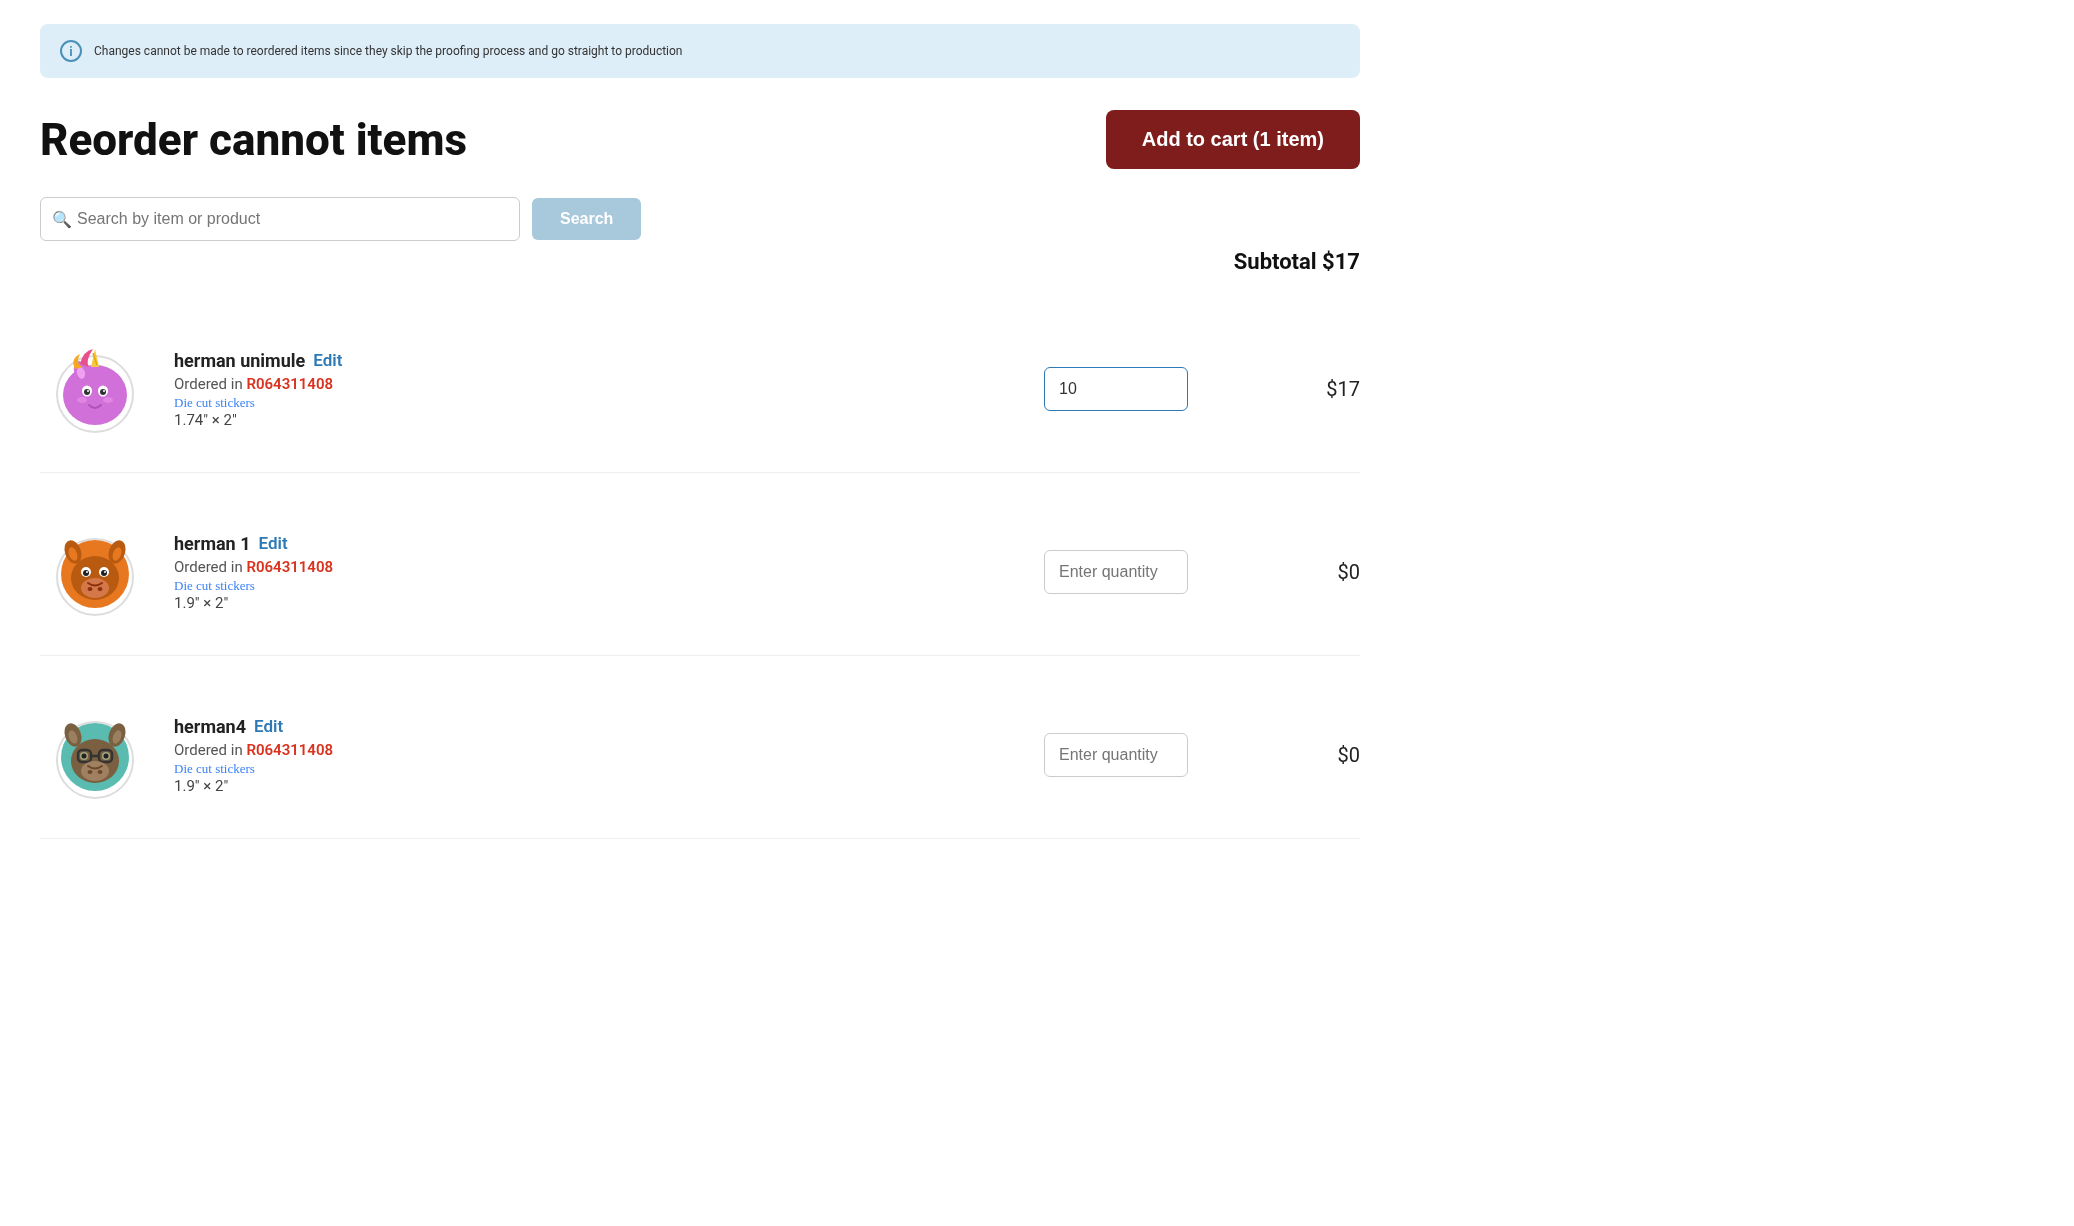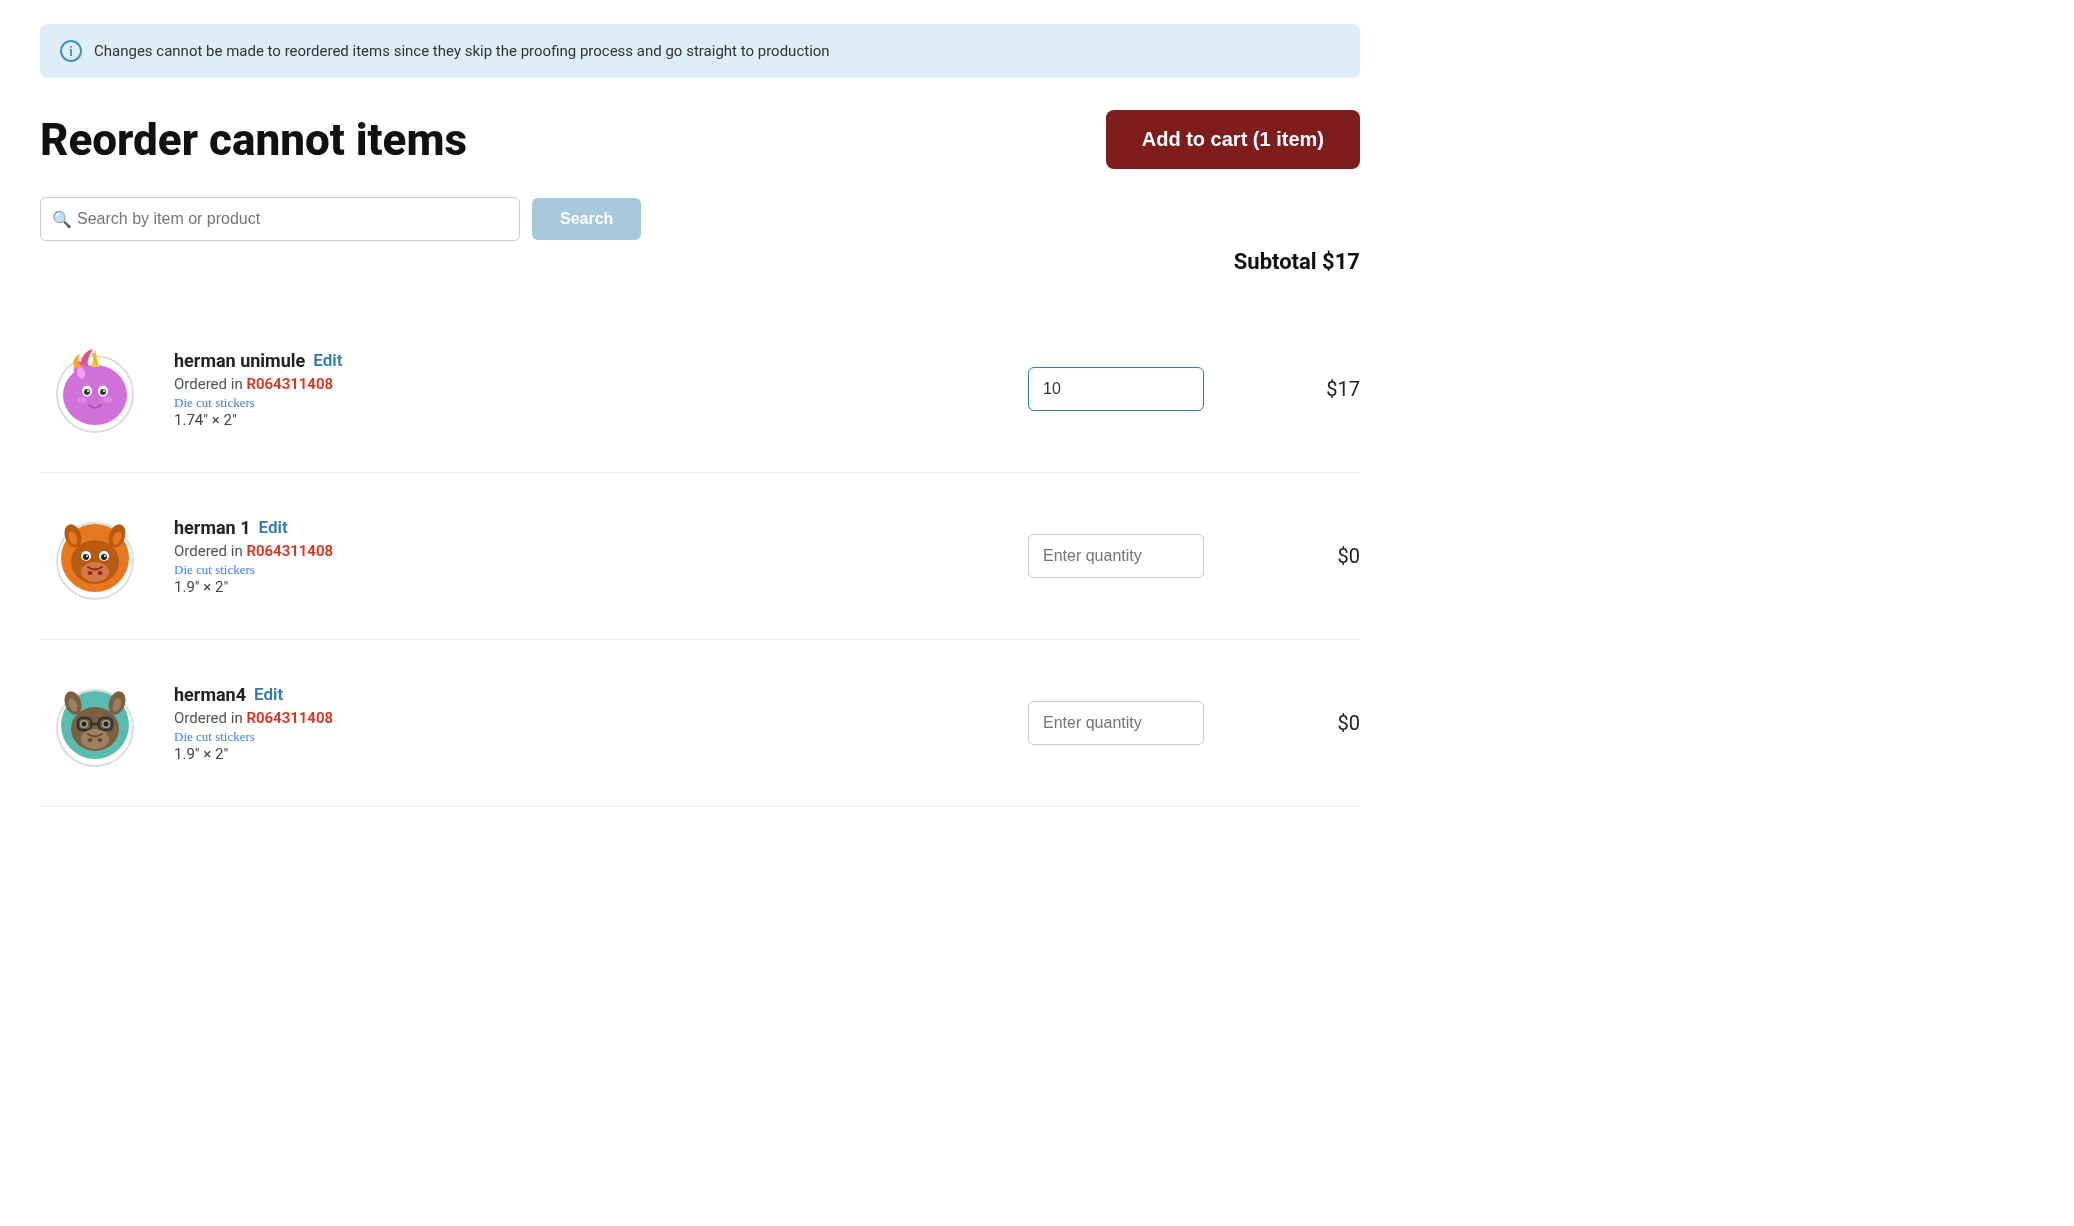--- a/index.html
+++ b/index.html
@@ -28,21 +28,21 @@
       border: 2px solid #4a90b8;
       color: #4a90b8;
       display: flex;
       align-items: center;
       justify-content: center;
       font-size: 13px;
       font-weight: bold;
       flex-shrink: 0;
     }
     .info-text {
-      font-size: 15px;
+      font-size: 12px;
       color: #333;
     }
 
     
     .header-row {
       display: flex;
       align-items: center;
       justify-content: space-between;
       margin-bottom: 28px;
     }
@@ -108,21 +108,21 @@
       justify-content: flex-end;
       margin-bottom: 32px;
     }
     .subtotal-text {
       font-size: 22px;
       font-weight: 700;
       color: #111;
     }
 
     
-    .product-list { display: flex; flex-direction: column; gap: 0; }
+    .product-list { display: flex; flex-direction: column; gap: 16px; }
 
     .product-item {
       display: flex;
       align-items: center;
       padding: 28px 0;
       border-bottom: 1px solid #eee;
       gap: 24px;
     }
 
     
@@ -180,21 +180,21 @@
       color: #444;
     }
 
     .quantity-area {
       flex: 0 0 200px;
       display: flex;
       align-items: center;
       justify-content: center;
     }
     .quantity-input {
-      width: 176px;
+      width: 144px;
       padding: 12px 14px;
       border: 1.5px solid #ccc;
       border-radius: 6px;
       font-size: 16px;
       color: #333;
       text-align: left;
       outline: none;
     }
     .quantity-input.has-value { border-color: #2e7ab6; }
 

